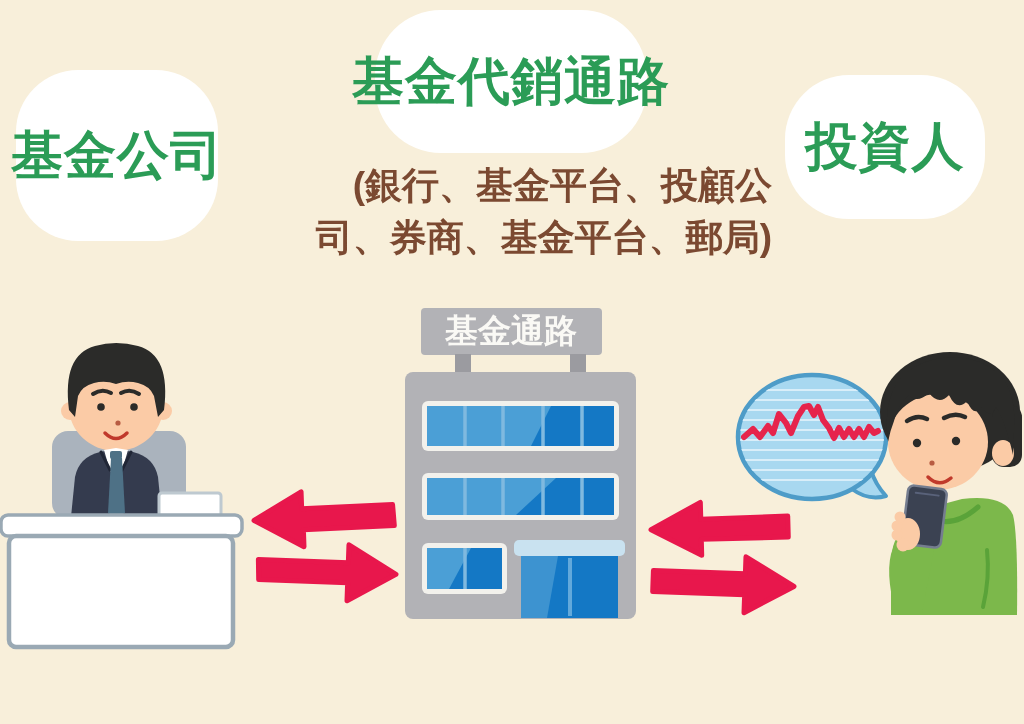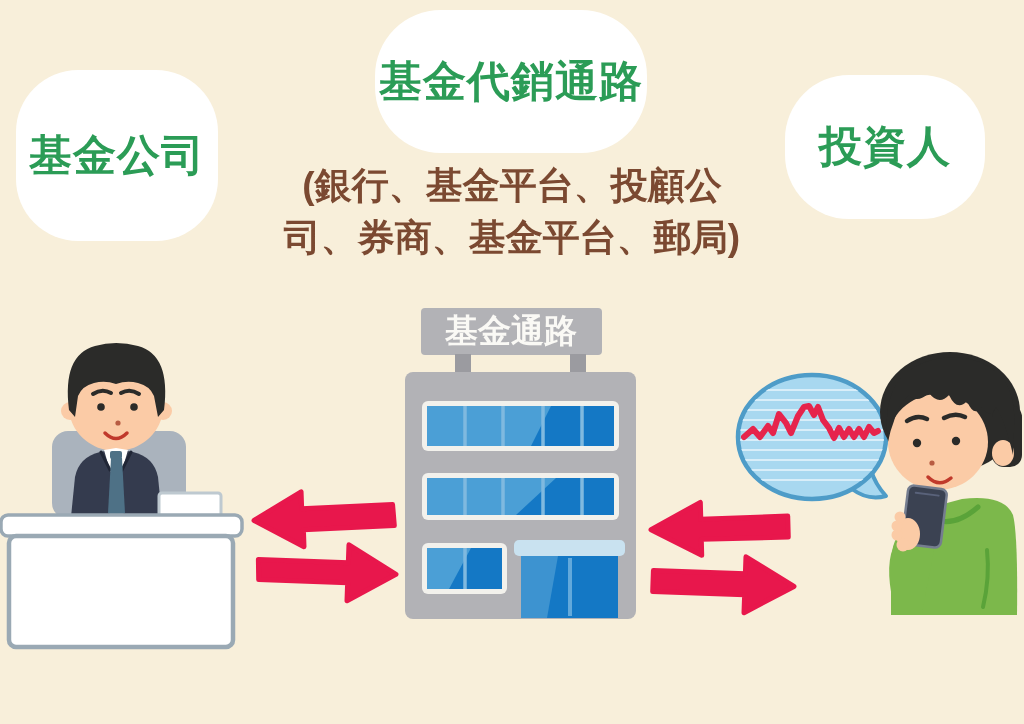--- a/index.html
+++ b/index.html
@@ -9,27 +9,27 @@
     font-family:"Liberation Sans","DejaVu Sans",sans-serif;
   }
   .scene{position:absolute;left:0;top:0;}
   .bubble{
     position:absolute;background:#FFFFFF;
     display:flex;align-items:center;justify-content:center;
   }
   .bubble-left{left:16px;top:70px;width:202px;height:171px;border-radius:62px;}
   .bubble-center{left:375px;top:10px;width:272px;height:143px;border-radius:66px;}
   .bubble-right{left:785px;top:75px;width:200px;height:144px;border-radius:64px;}
-  .bubble-label{font-weight:bold;color:#2B9C56;font-size:43px;white-space:nowrap;letter-spacing:1px;}
+  .bubble-label{font-weight:bold;color:#2B9C56;font-size:52px;white-space:nowrap;letter-spacing:1px;}
   .detail-text{
     position:absolute;left:252px;top:160px;width:520px;
     text-align:center;font-weight:bold;color:#7B4931;
     font-size:37px;line-height:52px;
   }
-  .detail-text span{display:block;white-space:nowrap;}
+  .detail-text span{display:block;white-space:nowrap;text-align:right;}
   .sign-label{
     font-family:"Liberation Sans","DejaVu Sans",sans-serif;
     font-weight:bold;font-size:33px;fill:#FAF9F5;
   }
 </style>
 </head>
 <body>
 
 <div class="canvas">
 

